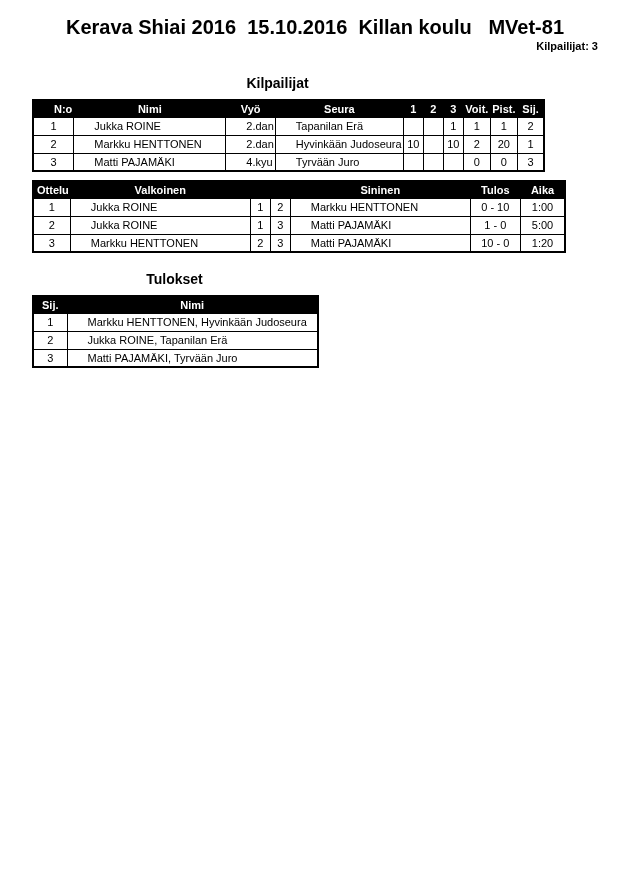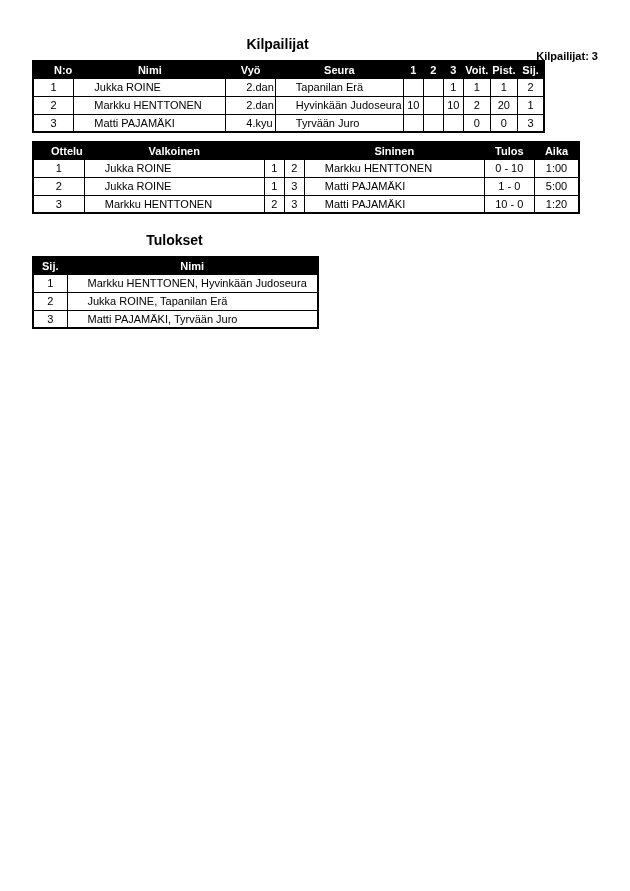--- a/index.html
+++ b/index.html
@@ -17,21 +17,21 @@
   }
   .title {
     padding-top: 16px;
     text-align: center;
     font-size: 20px;
     font-weight: bold;
     white-space: pre;
   }
   .count {
     position: absolute;
-    top: 50px;
+    top: 40px;
     right: 32px;
     font-size: 11px;
     font-weight: bold;
   }
   .section-heading {
     margin-left: 32px;
     text-align: center;
     font-size: 14px;
     font-weight: bold;
   }
@@ -63,20 +63,21 @@
     text-align: center;
   }
   th.al, td.txt { text-align: left; padding-left: 20px; }
   td.num { text-align: center; }
 </style>
 </head>
 <body>
 
 <div class="page">
 
+  <div class="title">Kerava Shiai 2016  15.10.2016  Killan koulu   MVet-81</div>
   <div class="count">Kilpailijat: 3</div>
 
   <div class="section-heading h1">Kilpailijat</div>
   <table>
     <colgroup>
       <col style="width:26px">
         <col style="width:152px">
         <col style="width:44px">
         <col style="width:128px">
       <col style="width:20px">
@@ -145,21 +146,21 @@
       <col style="width:36px">
         <col style="width:180px">
         <col style="width:20px">
         <col style="width:20px">
       <col style="width:180px">
         <col style="width:50px">
         <col style="width:45px">
     </colgroup>
     <thead>
       <tr>
-        <th class="al" style="padding-left:17px">Ottelu</th>
+        <th class="al" style="padding-left:3px">Ottelu</th>
         <th>Valkoinen</th>
         <th></th>
         <th></th>
         <th>Sininen</th>
         <th>Tulos</th>
         <th>Aika</th>
       </tr>
     </thead>
     <tbody>
       <tr>

